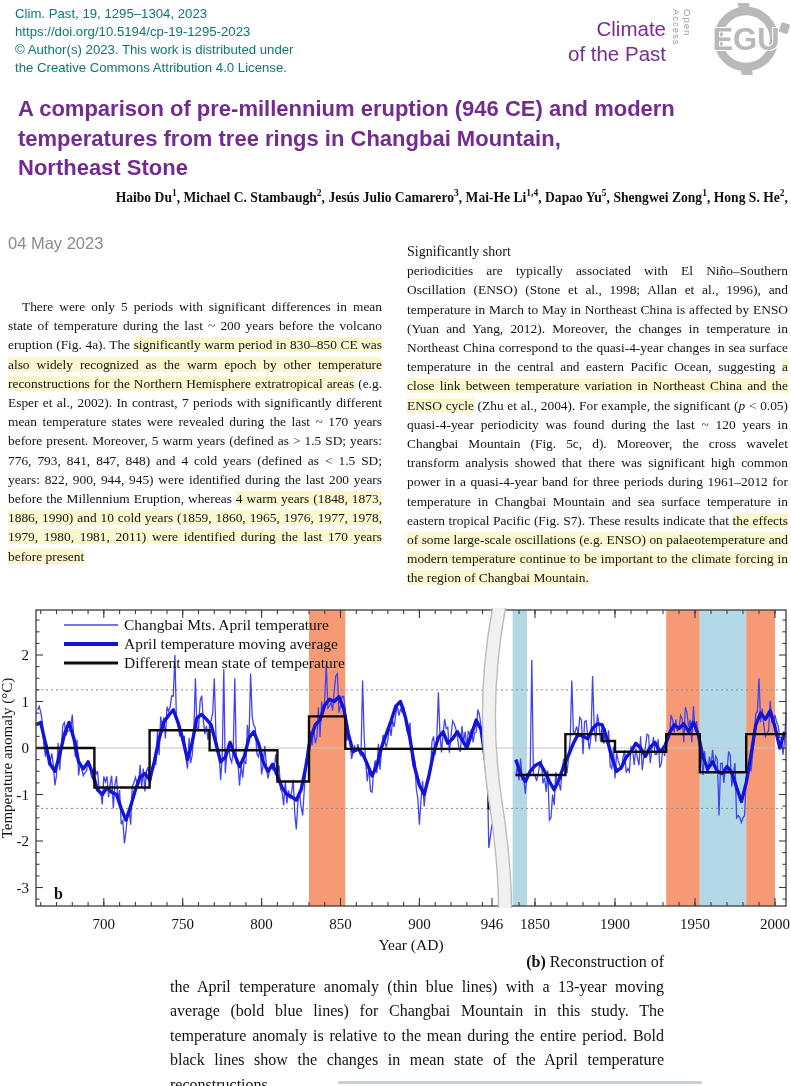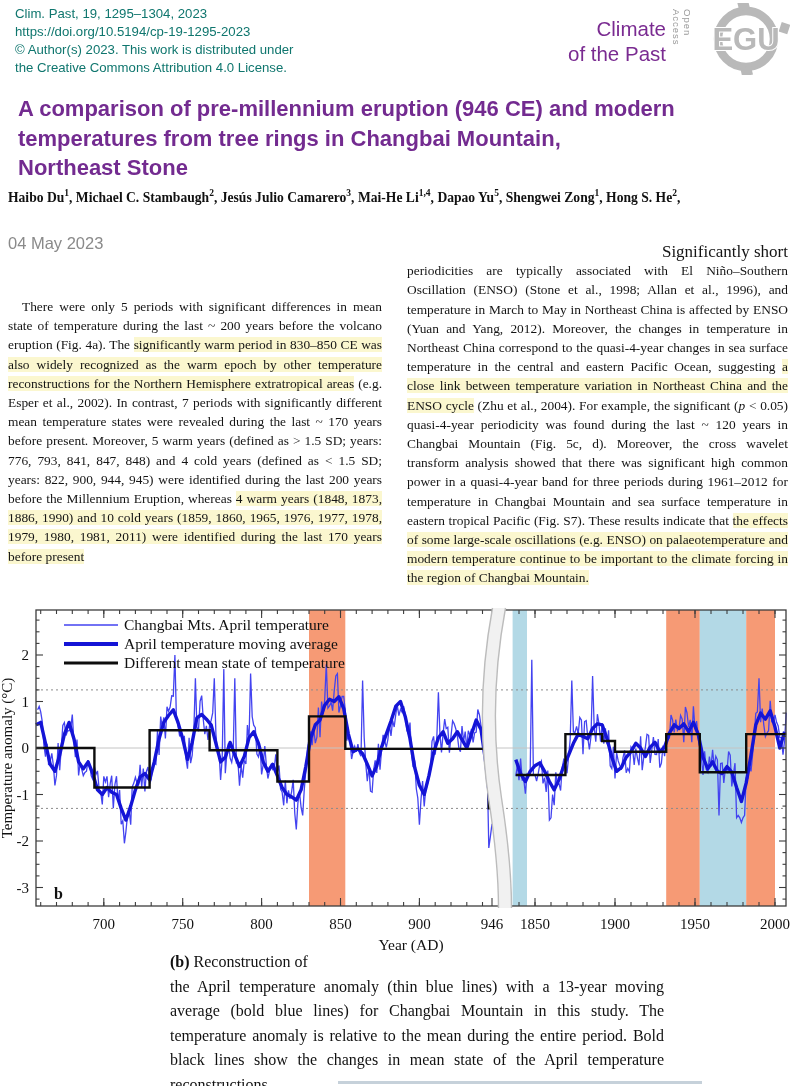--- a/index.html
+++ b/index.html
@@ -12,38 +12,38 @@
         font-family:"Liberation Sans",sans-serif;font-size:20.5px;line-height:25px;color:#7a2b91;}
   .openaccess{position:absolute;left:671px;top:9px;height:66px;
         font-family:"Liberation Sans",sans-serif;font-size:9.5px;color:#9a9a9a;
         writing-mode:vertical-rl;letter-spacing:1px;}
   .egu{position:absolute;left:698px;top:3px;}
   
   .title{position:absolute;left:8px;top:84px;width:760px;
         font-family:"Liberation Sans",sans-serif;font-weight:bold;font-size:22px;
         line-height:29.5px;color:#732b90;}
   .authors{position:absolute;left:8px;top:184px;width:780px;font-weight:bold;
-        font-size:13.6px;line-height:19px;color:#111;}
+        font-size:13.6px;line-height:19px;color:#111;text-align:right;}
   .authors sup{font-size:70%;}
   .date{position:absolute;left:8px;top:234px;font-family:"Liberation Sans",sans-serif;
         font-size:16.5px;color:#8a8a8a;}
   
   .col p{margin:0;text-align:justify;font-size:13.4px;line-height:19.2px;color:#141414;}
   .col-left{position:absolute;left:8px;top:297px;width:374px;}
   .col-right{position:absolute;left:407px;top:242px;width:381px;}
   .indent{text-indent:14px;}
-  .rfirst{text-align:right;font-size:17px;line-height:19.2px;color:#141414;}
+  .rfirst{font-size:14px;line-height:19.2px;color:#141414;}
   .hl{background:#fbf7cf;}
   .b{font-weight:bold;}
   .i{font-style:italic;}
   
   .chart{position:absolute;left:0px;top:598px;}
   
   .caption{position:absolute;left:170px;top:950px;width:494px;font-size:16px;line-height:24.6px;color:#111;}
-  .caption .cap-first{}
+  .caption .cap-first{text-align:right;}
   .caption p{margin:0;text-align:justify;}
   .bottom-strip{position:absolute;left:338px;top:1081px;width:364px;height:3px;background:#c6d1da;}
 </style>
 </head>
 <body>
 
 <div class="page">
 
   <div class="cite">
     <div>Clim. Past, 19, 1295–1304, 2023</div>

